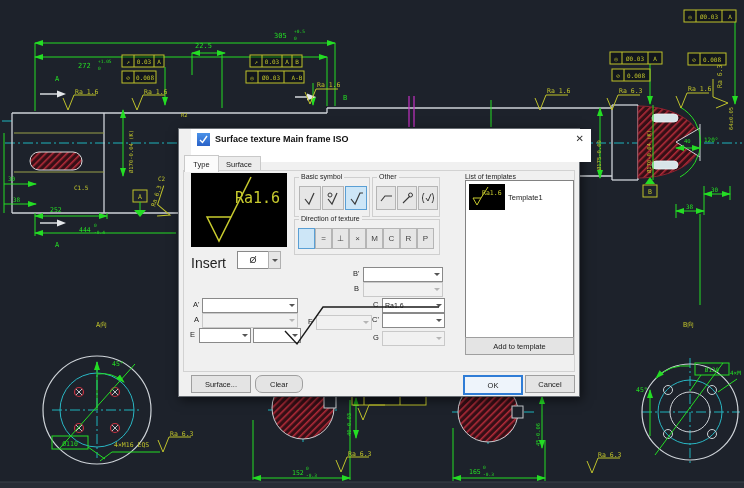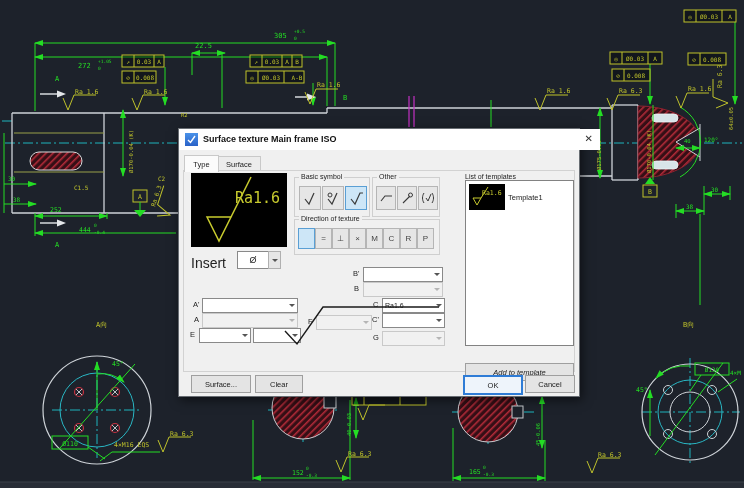--- a/index.html
+++ b/index.html
@@ -4,21 +4,21 @@
 <style>
   html,body{margin:0;padding:0;background:#10141a;}
   .stage{position:relative;width:744px;height:488px;overflow:hidden;background:#1d222b;
          font-family:"Liberation Sans",sans-serif;}
   .stage svg.cad{position:absolute;left:0;top:0;}
   #cad-labels text{font-family:"DejaVu Sans Mono","Liberation Mono",monospace;}
 
   
   .dlg{position:absolute;left:178px;top:128px;width:400px;height:267px;background:#f0f0f0;
        border:1px solid #686d73;box-shadow:2px 3px 10px rgba(0,0,0,.55);z-index:10;font-size:7.5px;color:#1c1c1c;}
-  .tbar{position:absolute;left:0;top:0;width:100%;height:21px;background:#ffffff;padding-left:21px;}
+  .tbar{position:absolute;left:12px;top:0;width:100%;height:33px;background:#ffffff;}
   .dico{position:absolute;left:6px;top:4px;width:13px;height:13px;background:linear-gradient(#4a92e8,#2a62c8);
         display:flex;align-items:center;justify-content:center;}
   .dtitle{position:absolute;left:24px;top:5px;font-size:9px;font-weight:700;color:#111;}
   .dclose{position:absolute;right:7px;top:4px;font-size:10px;color:#333;cursor:pointer;}
   .tab{position:absolute;display:flex;align-items:center;justify-content:center;font-size:7.5px;
        border:1px solid #c9c9c9;border-bottom:none;background:#ececec;color:#222;}
   .tab.act{background:#fbfbfb;z-index:3;}
   .panel{position:absolute;left:4px;top:41px;width:390px;height:200px;border:1px solid #d2d2d2;background:#f0f0f0;}
   .prev{position:absolute;left:12px;top:44px;width:96px;height:74px;background:#000;}
   .grp{position:absolute;border:1px solid #cfcfcf;}
@@ -510,21 +510,21 @@
       <div class="thumb">
         <svg width="36" height="26" viewBox="0 0 36 26">
           <path d="M4 14 L12 14 L8 21 Z" fill="none" stroke="#c8cb2e" stroke-width="1"></path>
           <path d="M12 14 L19 3" fill="none" stroke="#c8cb2e" stroke-width="1"></path>
           <text x="13" y="11" fill="#c8cb2e" font-size="6.5" font-family="DejaVu Sans Mono, monospace">Ra1.6</text>
         </svg>
       </div>
       <div class="tname">Template1</div>
     </div>
   </div>
-  <div class="btn" style="left:286px;top:234px;width:107px;font-style:italic;">Add to template</div>
+  <div class="btn" style="left:286px;top:208px;width:107px;">Add to template</div>
 
   <div class="btn" style="left:12px;top:246px;width:58px;">Surface...</div>
-  <div class="btn" style="left:76px;top:246px;width:46px;">Clear</div>
+  <div class="btn" style="left:76px;top:246px;width:46px;border-radius:7px;">Clear</div>
   <div class="btn ok" style="left:284px;top:246px;width:56px;">OK</div>
   <div class="btn" style="left:346px;top:246px;width:48px;">Cancel</div>
 </div>
 
 </div>
 
 </body></html>

